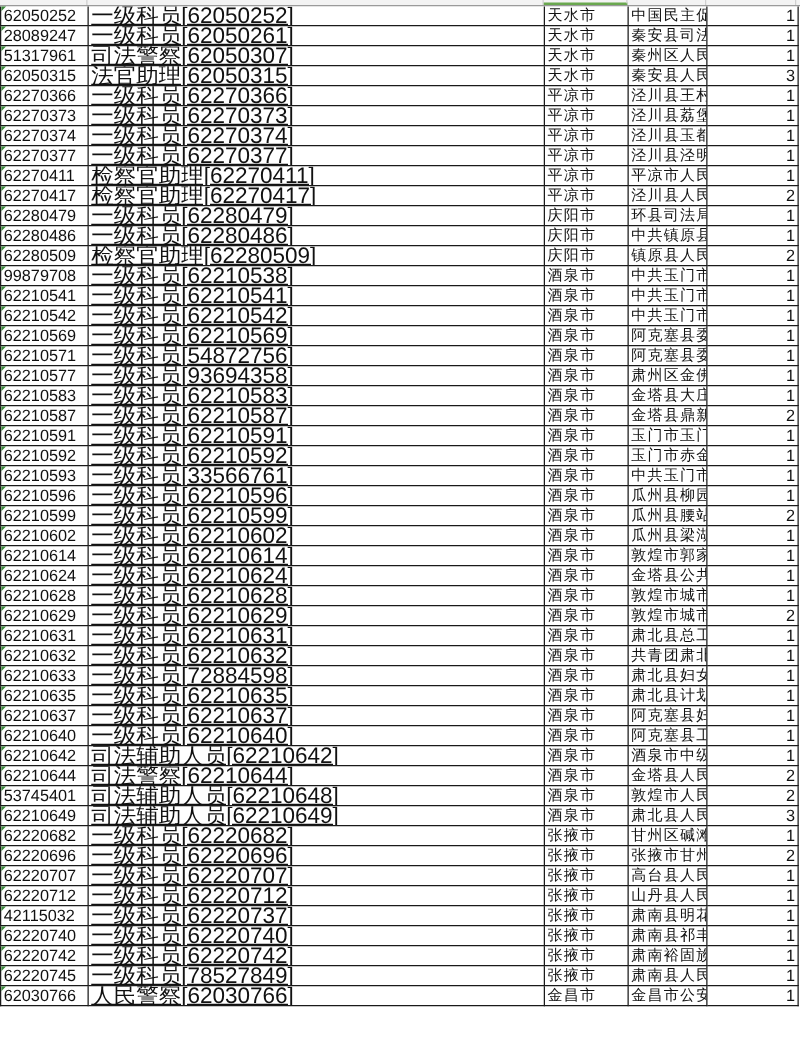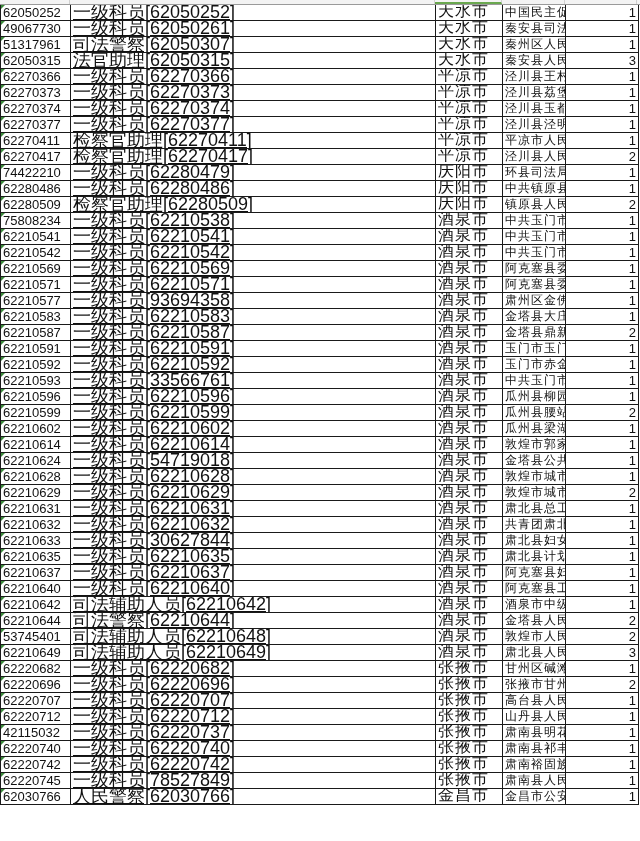--- a/index.html
+++ b/index.html
@@ -6,21 +6,21 @@
   body { width:640px; height:841px; overflow:hidden; position:relative; font-family:"DejaVu Sans","Liberation Sans",sans-serif; }
   .sheet { position:absolute; left:0; top:-12px; width:640px; }
   .hdr { height:16px; border-bottom:1px solid #9a9a9a; background:#f3f3f3; position:relative; }
   .hdr .c { position:absolute; top:0; height:16px; font-size:10px; color:#777; text-align:center; line-height:14px; border-right:1px solid #d0d0d0; box-sizing:border-box; }
   .hdr .c.sel { border-bottom:2px solid #6aa84f; }
   table { border-collapse:collapse; table-layout:fixed; width:638px; }
   td { height:15.4px; padding:0 2px; border:1px solid #1a1a1a; border-top:none; font-size:12px; line-height:15px; white-space:nowrap; overflow:hidden; color:#111; box-sizing:border-box; }
   td.id { position:relative; font-family:"Liberation Sans",sans-serif; font-size:13px; }
   td.id::before { content:""; position:absolute; left:0; top:0; border-top:4px solid #3c8a3c; border-right:4px solid transparent; }
   td.pos { font-family:"Liberation Sans","DejaVu Sans",sans-serif; font-size:18px;text-decoration:underline; }
-  td.city { font-size:16px; letter-spacing:1px;font-family:Liberation Mono, monospace; }
+  td.city { font-size:12px; letter-spacing:1px; }
   td.unit { font-size:12px; letter-spacing:1px; overflow:hidden; }
   td.num { text-align:right; font-family:"Liberation Sans",sans-serif; font-size:13px; }
 </style>
 </head>
 <body>
 
 <div class="sheet">
   <div class="hdr">
     <div class="c" style="left:0;width:70px">A</div>
     <div class="c" style="left:70px;width:365px">B</div>
@@ -38,21 +38,21 @@
     </colgroup>
     <tbody id="grid-body">
         <tr>
           <td class="id">62050252</td>
           <td class="pos">一级科员[62050252]</td>
           <td class="city">天水市</td>
           <td class="unit">中国民主促进</td>
           <td class="num">1</td>
         </tr>
         <tr>
-          <td class="id">49067730</td>
+          <td class="id">28089247</td>
           <td class="pos">一级科员[62050261]</td>
           <td class="city">天水市</td>
           <td class="unit">秦安县司法局</td>
           <td class="num">1</td>
         </tr>
         <tr>
           <td class="id">51317961</td>
           <td class="pos">司法警察[62050307]</td>
           <td class="city">天水市</td>
           <td class="unit">秦州区人民法</td>
@@ -101,42 +101,42 @@
           <td class="num">1</td>
         </tr>
         <tr>
           <td class="id">62270417</td>
           <td class="pos">检察官助理[62270417]</td>
           <td class="city">平凉市</td>
           <td class="unit">泾川县人民检</td>
           <td class="num">2</td>
         </tr>
         <tr>
-          <td class="id">74422210</td>
+          <td class="id">62280479</td>
           <td class="pos">一级科员[62280479]</td>
           <td class="city">庆阳市</td>
           <td class="unit">环县司法局曲</td>
           <td class="num">1</td>
         </tr>
         <tr>
           <td class="id">62280486</td>
           <td class="pos">一级科员[62280486]</td>
           <td class="city">庆阳市</td>
           <td class="unit">中共镇原县纪</td>
           <td class="num">1</td>
         </tr>
         <tr>
           <td class="id">62280509</td>
           <td class="pos">检察官助理[62280509]</td>
           <td class="city">庆阳市</td>
           <td class="unit">镇原县人民检</td>
           <td class="num">2</td>
         </tr>
         <tr>
-          <td class="id">75808234</td>
+          <td class="id">99879708</td>
           <td class="pos">一级科员[62210538]</td>
           <td class="city">酒泉市</td>
           <td class="unit">中共玉门市委</td>
           <td class="num">1</td>
         </tr>
         <tr>
           <td class="id">62210541</td>
           <td class="pos">一级科员[62210541]</td>
           <td class="city">酒泉市</td>
           <td class="unit">中共玉门市委</td>
@@ -151,21 +151,21 @@
         </tr>
         <tr>
           <td class="id">62210569</td>
           <td class="pos">一级科员[62210569]</td>
           <td class="city">酒泉市</td>
           <td class="unit">阿克塞县委宣</td>
           <td class="num">1</td>
         </tr>
         <tr>
           <td class="id">62210571</td>
-          <td class="pos">一级科员[62210571]</td>
+          <td class="pos">一级科员[54872756]</td>
           <td class="city">酒泉市</td>
           <td class="unit">阿克塞县委宣</td>
           <td class="num">1</td>
         </tr>
         <tr>
           <td class="id">62210577</td>
           <td class="pos">一级科员[93694358]</td>
           <td class="city">酒泉市</td>
           <td class="unit">肃州区金佛寺</td>
           <td class="num">1</td>
@@ -228,21 +228,21 @@
         </tr>
         <tr>
           <td class="id">62210614</td>
           <td class="pos">一级科员[62210614]</td>
           <td class="city">酒泉市</td>
           <td class="unit">敦煌市郭家堡</td>
           <td class="num">1</td>
         </tr>
         <tr>
           <td class="id">62210624</td>
-          <td class="pos">一级科员[54719018]</td>
+          <td class="pos">一级科员[62210624]</td>
           <td class="city">酒泉市</td>
           <td class="unit">金塔县公共资</td>
           <td class="num">1</td>
         </tr>
         <tr>
           <td class="id">62210628</td>
           <td class="pos">一级科员[62210628]</td>
           <td class="city">酒泉市</td>
           <td class="unit">敦煌市城市管</td>
           <td class="num">1</td>
@@ -263,21 +263,21 @@
         </tr>
         <tr>
           <td class="id">62210632</td>
           <td class="pos">一级科员[62210632]</td>
           <td class="city">酒泉市</td>
           <td class="unit">共青团肃北县</td>
           <td class="num">1</td>
         </tr>
         <tr>
           <td class="id">62210633</td>
-          <td class="pos">一级科员[30627844]</td>
+          <td class="pos">一级科员[72884598]</td>
           <td class="city">酒泉市</td>
           <td class="unit">肃北县妇女联</td>
           <td class="num">1</td>
         </tr>
         <tr>
           <td class="id">62210635</td>
           <td class="pos">一级科员[62210635]</td>
           <td class="city">酒泉市</td>
           <td class="unit">肃北县计划生</td>
           <td class="num">1</td>

